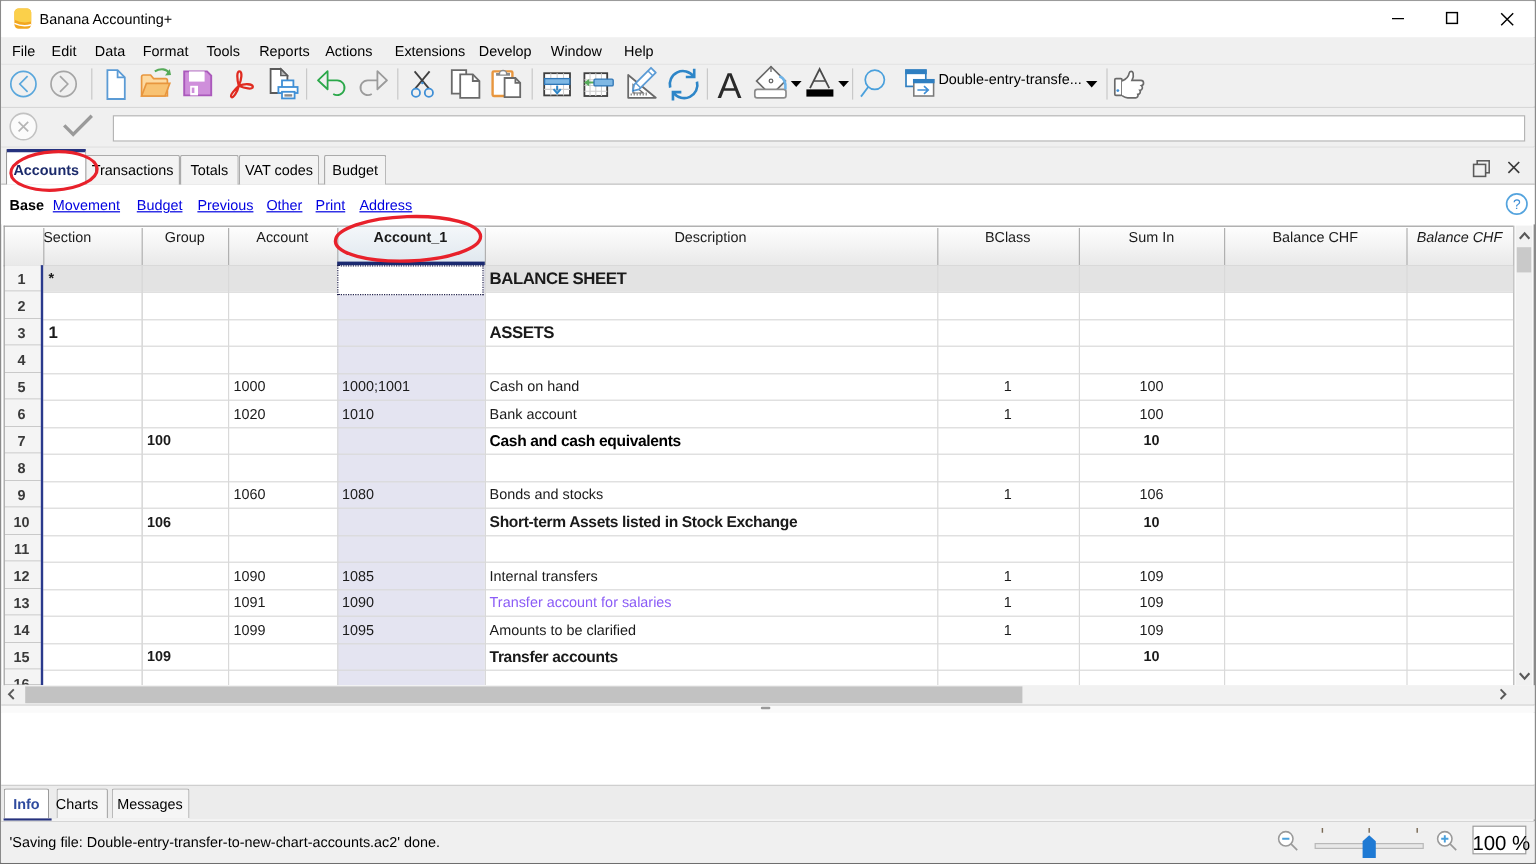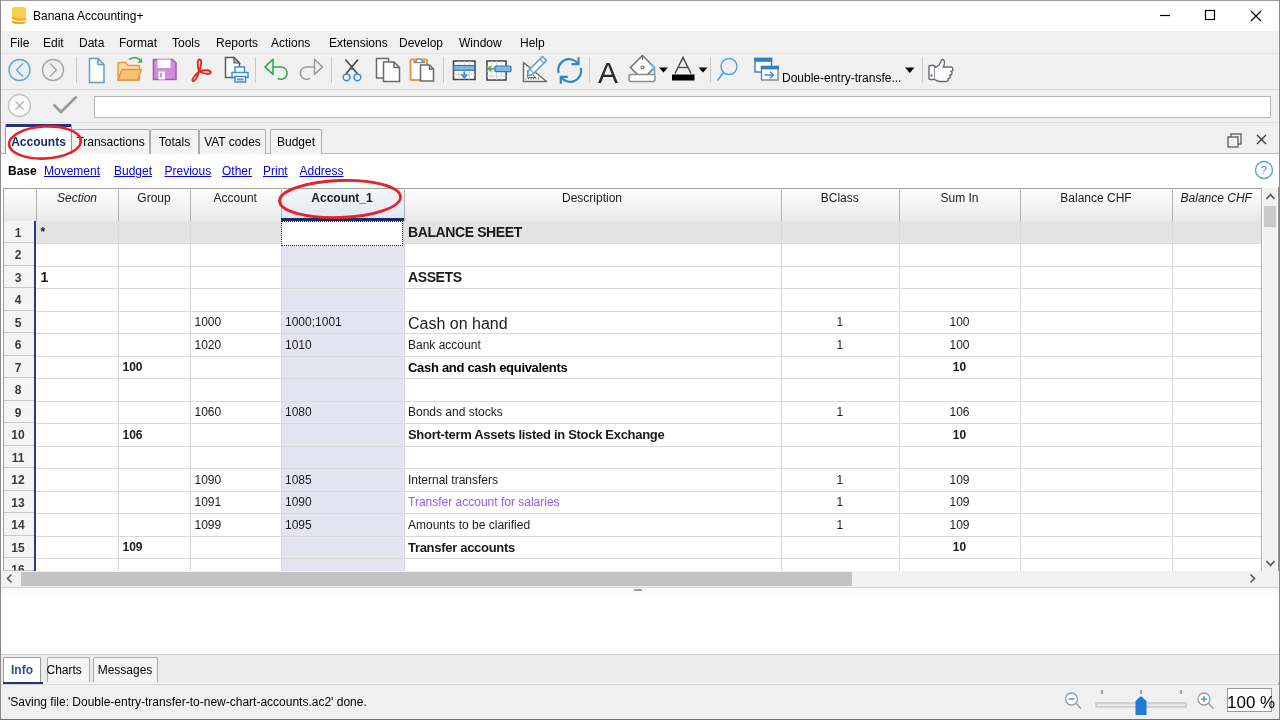--- a/index.html
+++ b/index.html
@@ -145,21 +145,21 @@
 <rect x="134.3" y="4.8" width="18" height="4" fill="#2f7fc1"></rect>
 <rect x="141.5" y="13.5" width="16.5" height="13.5" fill="#fff" stroke="#7a7a7a" stroke-width="1.3"></rect>
 <rect x="140.8" y="12.8" width="18" height="3.6" fill="#2f7fc1"></rect>
 <path d="M144.5 22 h9 m-3.5 -3.2 l3.5 3.2 l-3.5 3.2" fill="none" stroke="#3f8fd6" stroke-width="1.4"></path>
 <path d="M285 14.5 l9.5 0 l-4.75 5.5 z" fill="#000"></path>
 
 <rect x="309" y="12.5" width="6" height="14" rx="1" fill="#fff" stroke="#6a6a6a" stroke-width="1.4"></rect>
 <circle cx="311.5" cy="22.5" r="1.2" fill="#3f8fd6"></circle>
 <path d="M315 14.5 c2.5 -1 5.5 -3.5 6 -6.5 c0.3 -2 2.8 -2 3.3 0 c0.5 2 -0.3 4.5 -1 6 h7.5 a2.2 2.2 0 0 1 0.4 4.35 a2.2 2.2 0 0 1 -1.3 3.9 a2.2 2.2 0 0 1 -1.7 3.45 a2 2 0 0 1 -2 2.8 h-6.5 c-2 0 -3.5 -1 -4.7 -1.8" fill="#fff" stroke="#6a6a6a" stroke-width="1.4"></path>
 </svg>
-<div class="t" style="left:782px;top:72px;font-size:12px;color:#000">Double-entry-transfe...</div>
+<div class="t" style="left:782px;top:60px;font-size:12px;color:#000">Double-entry-transfe...</div>
 <div class="abs" style="left:1px;top:90px;width:1278px;height:32px;background:#f0f0f0"></div>
 <svg class="abs" style="left:1px;top:90px" width="100" height="32" viewBox="0 0 100 32">
 <circle cx="18.5" cy="15.5" r="11" fill="#fbfbfb" stroke="#c2c2c2" stroke-width="1.3"></circle>
 <path d="M14.5 11.5 l8 8 m0 -8 l-8 8" stroke="#b5b5b5" stroke-width="1.4"></path>
 <path d="M52.5 14.5 l7.5 7.5 L75.5 6.5" fill="none" stroke="#9a9a9a" stroke-width="2.8"></path>
 </svg>
 <div class="abs" style="left:94px;top:96px;width:1177px;height:22px;background:#fff;border:1px solid #b5b5b5;box-sizing:border-box"></div>
 <div class="abs" style="left:1px;top:122px;width:1278px;height:32px;background:#f0f0f0"></div>
 <div class="hline" style="left:1px;top:122px;width:1278px;background:#e0e0e0"></div>
 <div class="hline" style="left:1px;top:153px;width:1278px;background:#b9b9b9"></div>
@@ -185,21 +185,21 @@
 <div class="t hl" style="left:164.5px;top:165px">Previous</div>
 <div class="t hl" style="left:222px;top:165px">Other</div>
 <div class="t hl" style="left:263px;top:165px">Print</div>
 <div class="t hl" style="left:299.5px;top:165px">Address</div>
 <svg class="abs" style="left:1253px;top:159px" width="22" height="22" viewBox="0 0 22 22">
 <circle cx="11" cy="11" r="8.5" fill="none" stroke="#55a4de" stroke-width="1.4"></circle>
 <text x="11" y="15" font-size="11.5" fill="#3f8fd6" text-anchor="middle" font-family="Liberation Sans">?</text>
 </svg>
 <div class="abs" style="left:3px;top:188px;width:1257.5px;height:32.5px;background:linear-gradient(#fefefe,#e9e9e9);border-top:1px solid #9f9f9f;box-sizing:border-box"></div>
 <div class="abs" style="left:280.5px;top:189px;width:123.0px;height:31.5px;background:linear-gradient(#f4f7fa,#dfe7ee)"></div>
-<div class="t" style="left:36px;width:82px;top:192px;color:#1a1a1a;text-align:center;font-style:italic;">Section</div>
+<div class="t" style="left:36px;width:82px;top:192px;color:#1a1a1a;text-align:left;">Section</div>
 <div class="t" style="left:118px;width:72px;top:192px;color:#1a1a1a;text-align:center;">Group</div>
 <div class="t" style="left:190px;width:90.5px;top:192px;color:#1a1a1a;text-align:center;">Account</div>
 <div class="t" style="left:403.5px;width:377.0px;top:192px;color:#1a1a1a;text-align:center;">Description</div>
 <div class="t" style="left:780.5px;width:118.5px;top:192px;color:#1a1a1a;text-align:center;">BClass</div>
 <div class="t" style="left:899px;width:121px;top:192px;color:#1a1a1a;text-align:center;">Sum In</div>
 <div class="t" style="left:1020px;width:152px;top:192px;color:#1a1a1a;text-align:center;">Balance CHF</div>
 <div class="t" style="left:280.5px;width:123.0px;top:192px;color:#1a1a1a;text-align:center;font-weight:bold;">Account_1</div>
 <div class="t" style="left:1172px;width:88.5px;top:192px;color:#1a1a1a;text-align:center;font-style:italic;">Balance CHF</div>
 <div class="abs" style="left:3px;top:220.5px;width:1257.5px;height:1px;background:#a0a0a0"></div>
 <div class="abs" style="left:36px;top:190px;width:1px;height:30.5px;background:#b0b0b0"></div>
@@ -274,21 +274,21 @@
 <div class="abs" style="left:1172px;top:220.5px;width:1px;height:350.0px;background:#d9d9d9"></div>
 <div class="abs" style="left:118px;top:220.5px;width:1px;height:350.0px;background:#d9d9d9"></div>
 <div class="abs" style="left:33.5px;top:220.5px;width:2.5px;height:350.0px;background:#2a3a8c"></div>
 <div class="abs" style="left:281.0px;top:221.0px;width:121.5px;height:24.5px;background:#fff;border:1.5px dotted #23234e;box-sizing:border-box"></div>
 <div class="t" style="top:226.25px;color:#1a1a1a;font-size:12px;font-weight:bold;left:40.5px;">*</div>
 <div class="t" style="top:225.25px;color:#1a1a1a;font-size:14px;letter-spacing:-0.4px;font-weight:bold;left:408.0px;">BALANCE SHEET</div>
 <div class="t" style="top:270.25px;color:#1a1a1a;font-size:14px;font-weight:bold;left:40.5px;">1</div>
 <div class="t" style="top:270.25px;color:#1a1a1a;font-size:14px;letter-spacing:-0.4px;font-weight:bold;left:408.0px;">ASSETS</div>
 <div class="t" style="top:316.25px;color:#1a1a1a;font-size:12px;left:194.5px;">1000</div>
 <div class="t" style="top:316.25px;color:#1a1a1a;font-size:12px;left:285.0px;">1000;1001</div>
-<div class="t" style="top:316.25px;color:#1a1a1a;font-size:16px;left:408.0px;">Cash on hand</div>
+<div class="t" style="top:316.25px;color:#1a1a1a;font-size:12px;left:408.0px;">Cash on hand</div>
 <div class="t" style="top:316.25px;color:#1a1a1a;font-size:12px;left:780.5px;width:118.5px;text-align:center;">1</div>
 <div class="t" style="top:316.25px;color:#1a1a1a;font-size:12px;left:899px;width:121px;text-align:center;">100</div>
 <div class="t" style="top:338.75px;color:#1a1a1a;font-size:12px;left:194.5px;">1020</div>
 <div class="t" style="top:338.75px;color:#1a1a1a;font-size:12px;left:285.0px;">1010</div>
 <div class="t" style="top:338.75px;color:#1a1a1a;font-size:12px;left:408.0px;">Bank account</div>
 <div class="t" style="top:338.75px;color:#1a1a1a;font-size:12px;left:780.5px;width:118.5px;text-align:center;">1</div>
 <div class="t" style="top:338.75px;color:#1a1a1a;font-size:12px;left:899px;width:121px;text-align:center;">100</div>
 <div class="t" style="top:361.25px;color:#1a1a1a;font-size:12px;font-weight:bold;left:122.5px;">100</div>
 <div class="t" style="top:360.75px;color:#000000;font-size:13px;letter-spacing:-0.3px;font-weight:bold;left:408.0px;">Cash and cash equivalents</div>
 <div class="t" style="top:361.25px;color:#1a1a1a;font-size:12px;font-weight:bold;left:899px;width:121px;text-align:center;">10</div>

